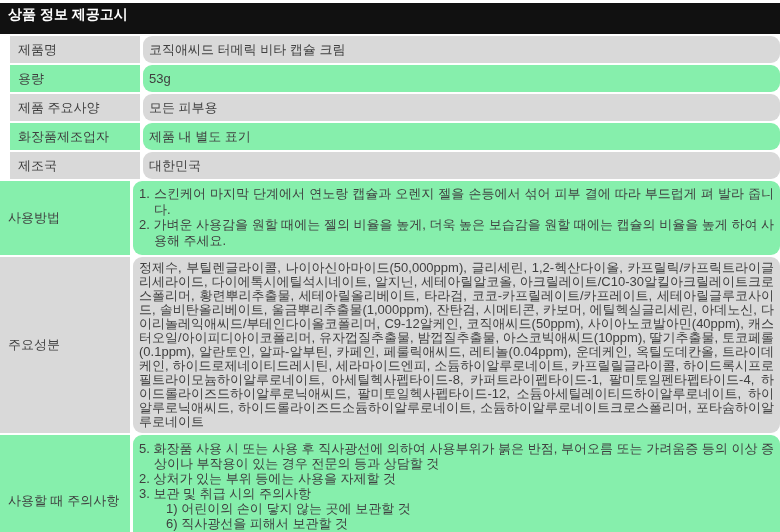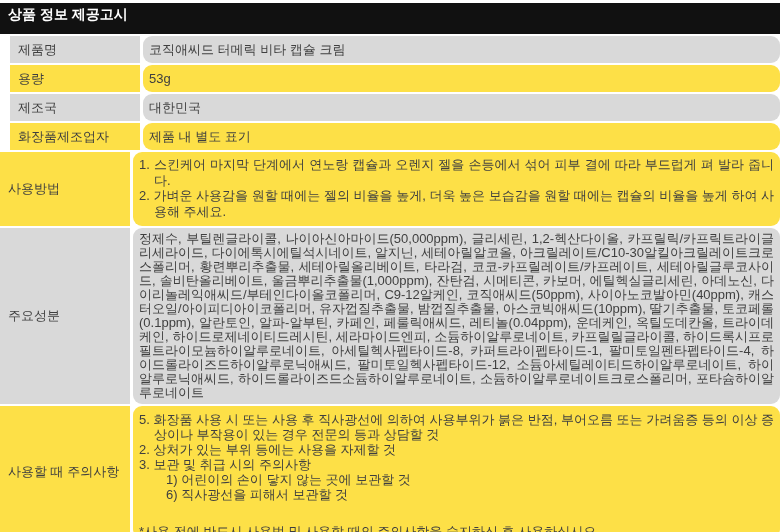--- a/index.html
+++ b/index.html
@@ -27,21 +27,21 @@
     font-size: 13px;
   }
   .row .val {
     flex: 1; margin-left: 3px;
     padding: 0 6px;
     display: flex; align-items: center;
     font-size: 13px;
     border-radius: 9px;
   }
   .row.shaded .lab, .row.shaded .val { background: #d9d9d9; }
-  .row.plain  .lab, .row.plain  .val { background: #fde047; }
+  .row.plain  .lab, .row.plain  .val { background: #86efac; }
   .row.simple { height: 27px; margin-left: 10px; }
 
   .row.multi .val { display: block; }
 
   
   .row.usage { height: 74px; }
   .row.usage .val { padding: 5px 6px; overflow: hidden; }
   .li {
     text-indent: -15px; padding-left: 15px;
     line-height: 15.5px;
@@ -79,29 +79,33 @@
   <div class="row simple shaded">
     <div class="lab">제품명</div>
     <div class="val">코직애씨드 터메릭 비타 캡슐 크림</div>
   </div>
 
   <div class="row simple plain">
     <div class="lab">용량</div>
     <div class="val">53g</div>
   </div>
 
-
   <div class="row simple shaded">
-    <div class="lab">제조국</div>
-    <div class="val">대한민국</div>
+    <div class="lab">제품 주요사양</div>
+    <div class="val">모든 피부용</div>
   </div>
 
   <div class="row simple plain">
     <div class="lab">화장품제조업자</div>
     <div class="val">제품 내 별도 표기</div>
+  </div>
+
+  <div class="row simple shaded">
+    <div class="lab">제조국</div>
+    <div class="val">대한민국</div>
   </div>
 
   <div class="row multi usage plain">
     <div class="lab">사용방법</div>
     <div class="val">
       <div class="li">1. 스킨케어 마지막 단계에서 연노랑 캡슐과 오렌지 젤을 손등에서 섞어 피부 결에 따라 부드럽게 펴 발라 줍니다.</div>
       <div class="li">2. 가벼운 사용감을 원할 때에는 젤의 비율을 높게, 더욱 높은 보습감을 원할 때에는 캡슐의 비율을 높게 하여 사용해 주세요.</div>
     </div>
   </div>
 

